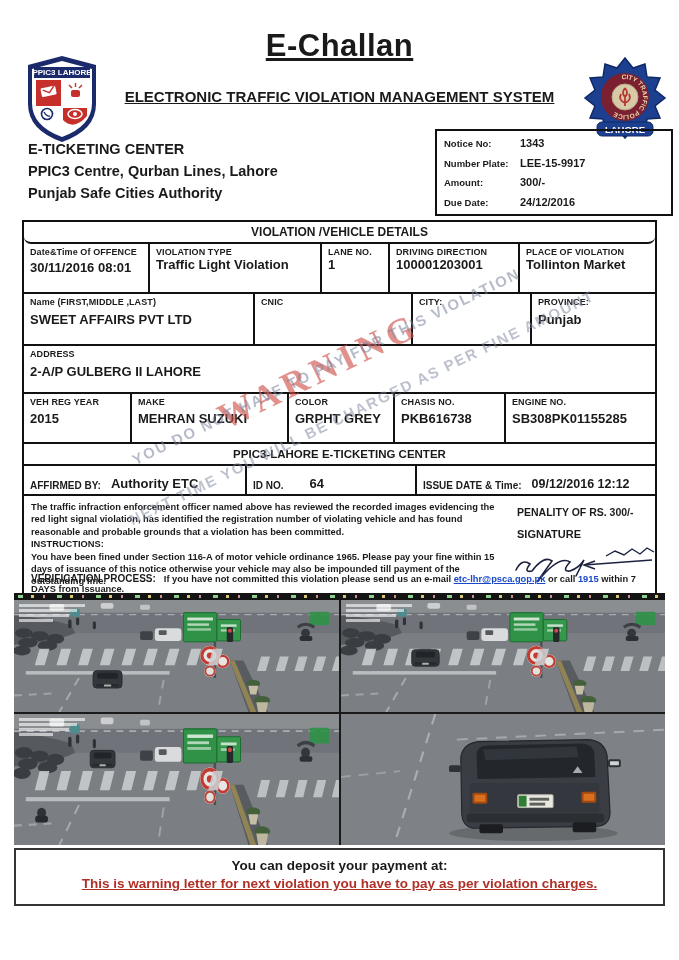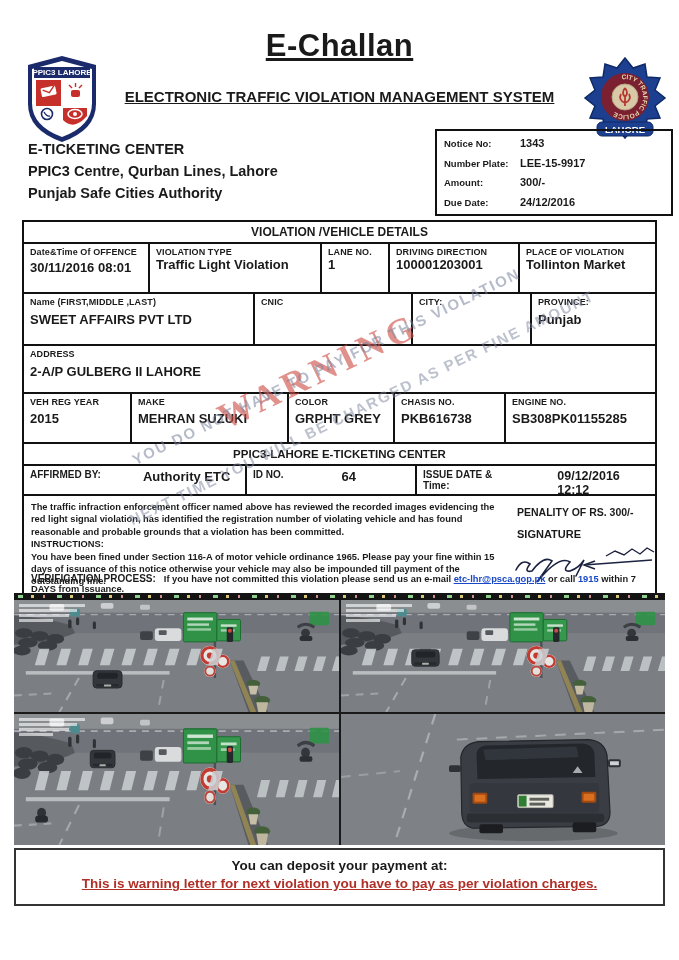--- a/index.html
+++ b/index.html
@@ -27,25 +27,25 @@
   .trow{display:flex;border-bottom:2px solid #111;box-sizing:border-box;}
   .trow:last-child{border-bottom:none;}
   .cell{border-right:2px solid #111;box-sizing:border-box;padding:3px 6px;display:flex;flex-direction:column;}
   .cell:last-child{border-right:none;flex:1;}
   .lbl{font-size:9px;font-weight:bold;letter-spacing:.1px;}
   .val{font-size:13px;font-weight:bold;margin-top:5px;}
   .rowB{height:50px;} .rowB .val{margin-top:auto;margin-bottom:18px;}
   .rowB .tight .val{margin-top:3px;margin-bottom:auto;}
   .rowC{height:52px;} .rowD{height:48px;} .rowE{height:50px;} .rowE .val{margin-top:4px;font-size:13px;}
   .head-row{height:20px;border-bottom:2px solid #111;display:flex;align-items:center;justify-content:center;
-            font-size:12px;font-weight:bold;}
+            font-size:12px;font-weight:bold;border-radius:7px;}
   .banner-row{height:20px;border-bottom:2px solid #111;display:flex;align-items:center;justify-content:center;
             font-size:11.5px;font-weight:bold;}
   .rowG{height:30px;}
-  .rowG .cell{flex-direction:row;align-items:flex-start;gap:32px;}
+  .rowG .cell{flex-direction:row;align-items:flex-end;}
   .inline-lbl{font-size:10px;font-weight:bold;}
   .inline-val{font-size:13px;font-weight:bold;margin-left:10px;}
 
   .legal-row{position:relative;height:104px;padding:5px 7px;box-sizing:border-box;display:block;}
   .legal-text{width:468px;font-size:9.3px;font-weight:bold;line-height:12.4px;}
   .penalty{position:absolute;left:493px;top:10px;font-size:10.5px;font-weight:bold;}
   .sig-label{position:absolute;left:493px;top:32px;font-size:11px;font-weight:bold;}
   .sig-svg{position:absolute;left:478px;top:40px;}
   .verify{position:absolute;left:7px;bottom:6px;right:7px;font-size:9.3px;font-weight:bold;}
   .vlabel{font-size:10px;margin-right:8px;}

